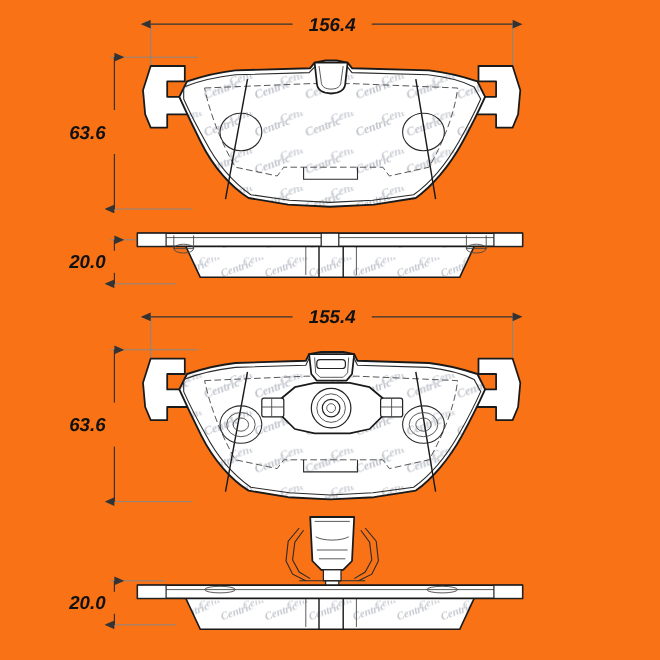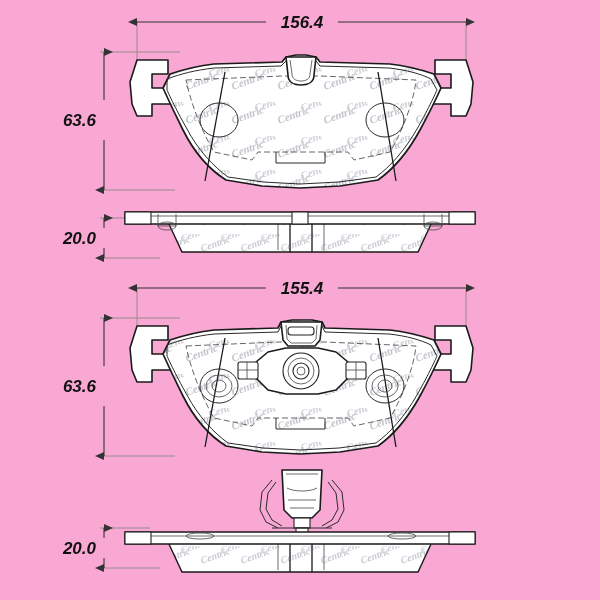--- a/index.html
+++ b/index.html
@@ -4,21 +4,21 @@
 <style>
   html, body {
     margin: 0;
     padding: 0;
     background: #ffffff;
   }
   #canvas {
     position: relative;
     width: 600px;
     height: 600px;
-    background: #f9a8d4;
+    background: #f97316;
     font-family: "Liberation Sans", sans-serif;
     overflow: hidden;
   }
   #drawing {
     position: absolute;
     left: 0;
     top: 0;
     width: 600px;
     height: 600px;
   }

